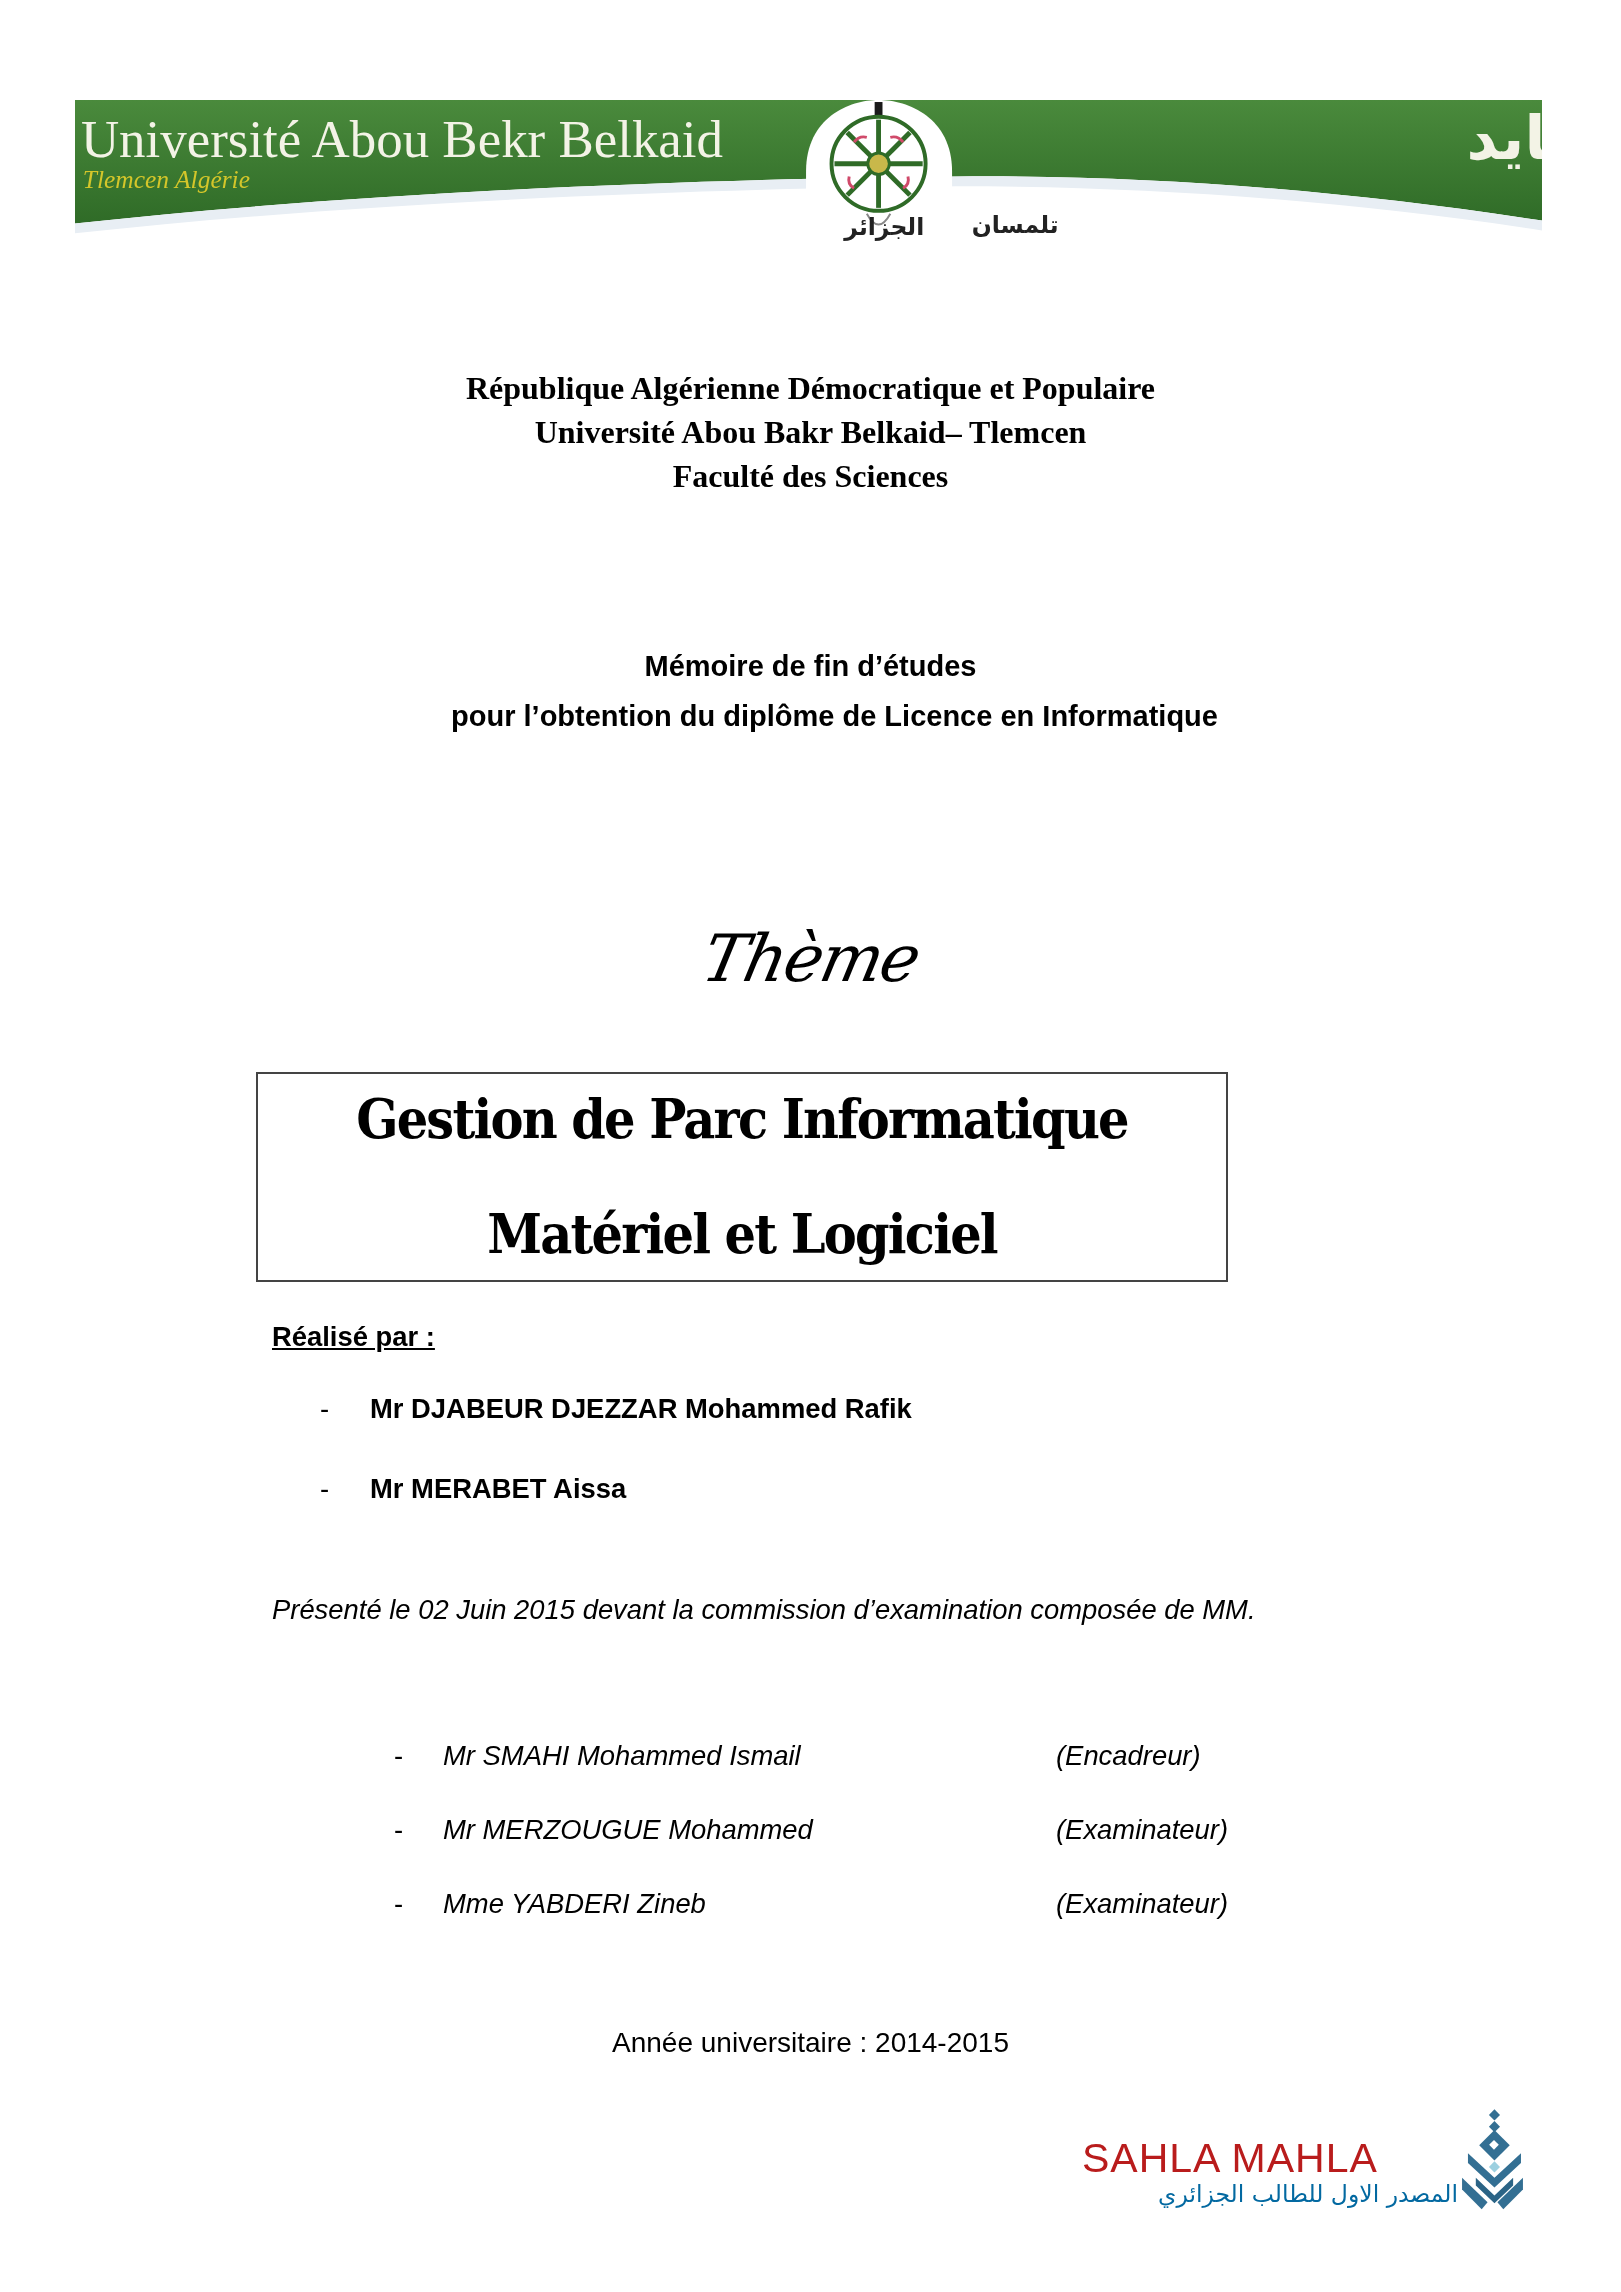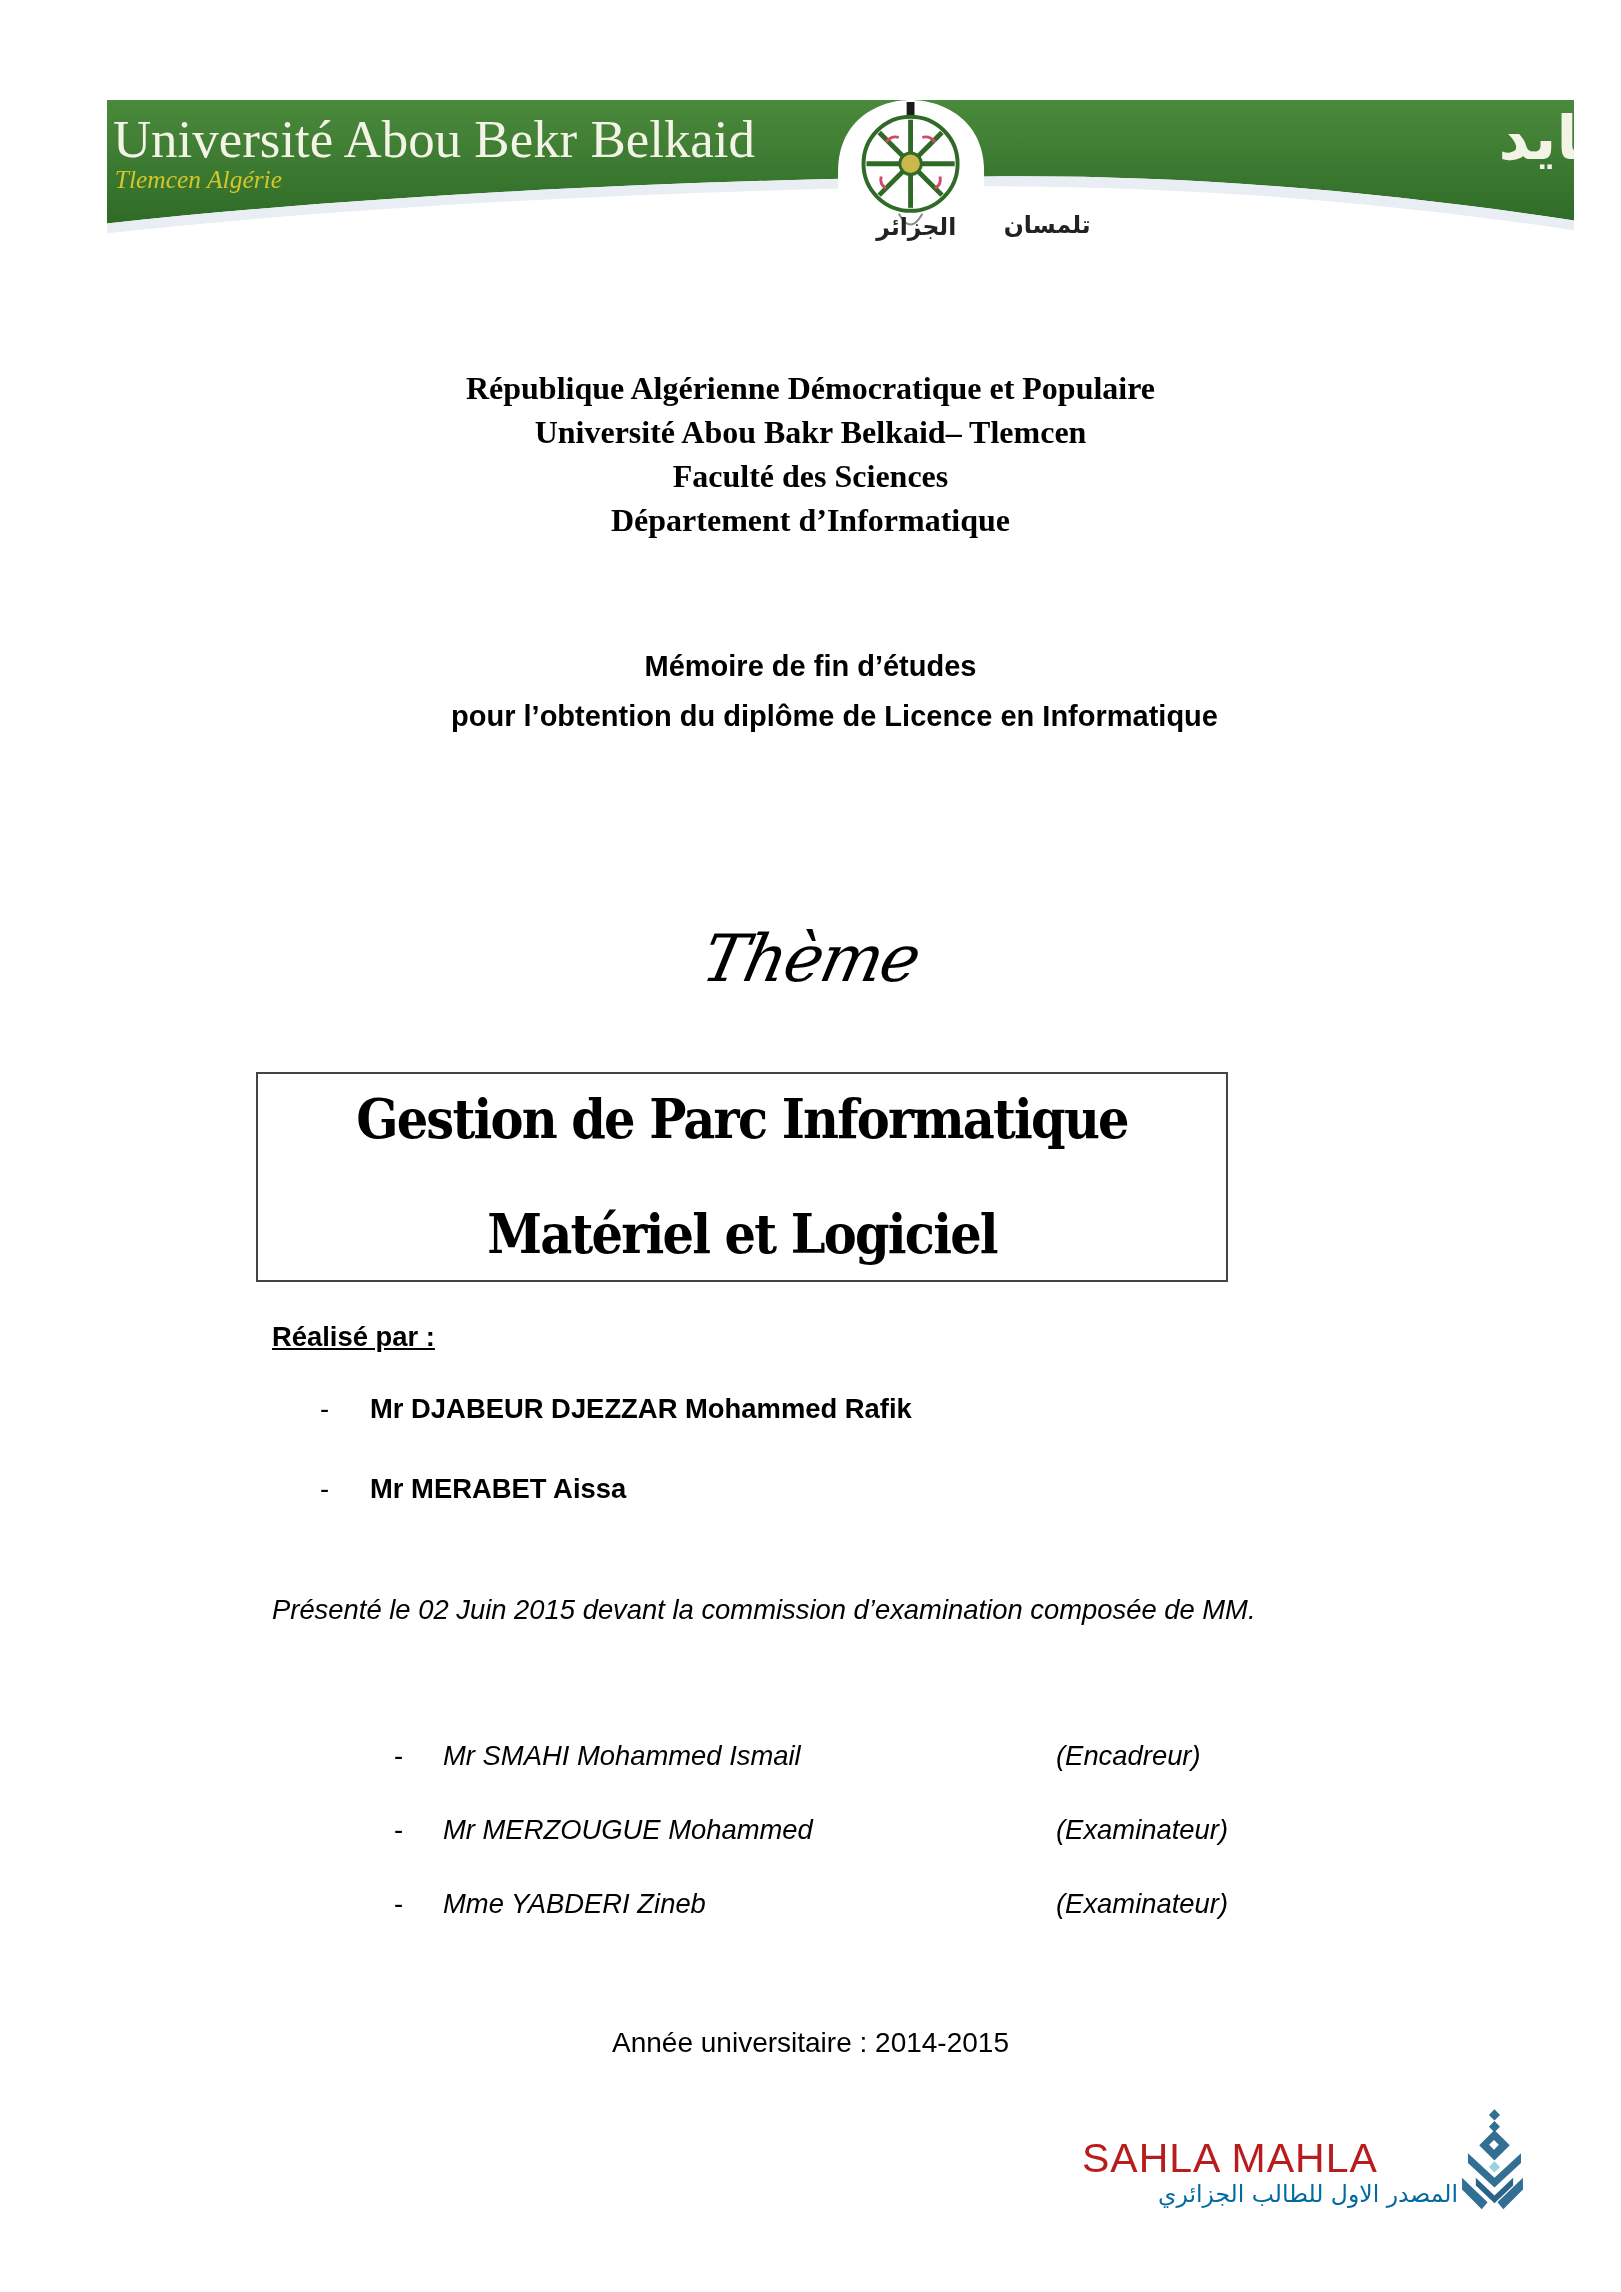--- a/index.html
+++ b/index.html
@@ -1,21 +1,21 @@
 <!DOCTYPE html>
 <html><head>
 <meta charset="utf-8">
 <style>
   html, body { margin:0; padding:0; background:#ffffff; }
   body { width:1621px; height:2293px; position:relative; overflow:hidden; color:#000; }
   .abs { position:absolute; }
   .center { left:0; width:1621px; text-align:center; }
 
   
-  #banner { left:75px; top:98px; width:1379px; height:157px;margin-left:32px; }
+  #banner { left:75px; top:98px; width:1379px; height:157px; }
   #banner svg { display:block; }
   .ban-fr { font-family:"Liberation Serif", serif; font-size:54px; fill:#f3f3e6; }
   .ban-sub { font-family:"Liberation Serif", serif; font-style:italic; font-size:26px; fill:#d4c62a; }
   .ban-ar { font-family:"DejaVu Sans", sans-serif; font-size:62px; font-weight:bold; fill:#f3f3e6; }
   .ban-ar-small { font-family:"DejaVu Sans", sans-serif; font-size:24px; font-weight:bold; fill:#222; }
 
   .hdr { font-family:"Liberation Serif", serif; font-weight:bold; font-size:32px; line-height:44px; }
   .calib-b { font-family:"Liberation Sans", sans-serif; font-weight:bold; font-size:29px; }
   #theme { font-family:"DejaVu Serif", serif; font-style:italic; font-size:65px; letter-spacing:-2px; transform:skewX(-12deg); display:inline-block; }
   #title-box { left:256px; top:1072px; width:972px; height:210px; border:2px solid #444; box-sizing:border-box; }
@@ -70,21 +70,20 @@
     </g>
     <text x="785" y="140" class="ban-ar-small" text-anchor="end" direction="rtl">الجزائر</text>
     <text x="915" y="138" class="ban-ar-small" text-anchor="end" direction="rtl">تلمسان</text>
   </svg>
 </div>
 
 <div class="abs center hdr" style="top:366px;">
   <div>République  Algérienne Démocratique  et Populaire</div>
   <div>Université Abou Bakr Belkaid– Tlemcen</div>
   <div>Faculté des Sciences</div>
-  <div>Département d’Informatique</div>
 </div>
 
 <div class="abs center calib-b" style="top:650px;">Mémoire de fin d’études</div>
 <div class="abs center calib-b" style="top:700px;margin-left:24px;">pour l’obtention du diplôme de Licence en Informatique</div>
 
 <div class="abs center" style="top:921px;">
   <span id="theme">Thème</span>
 </div>
 
 <div id="title-box" class="abs">

